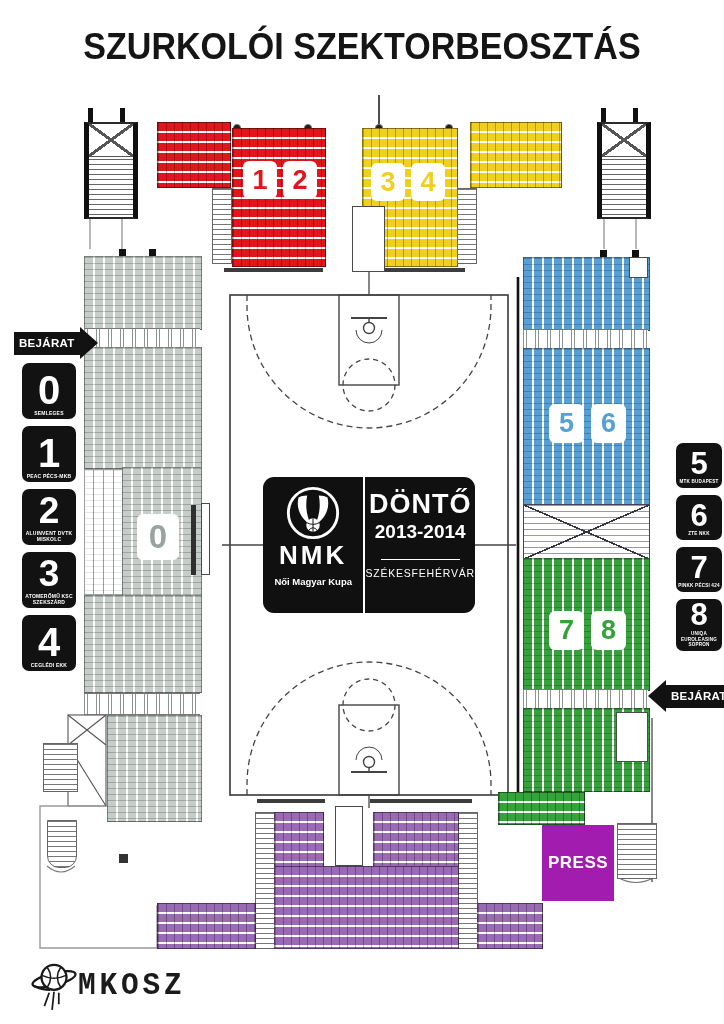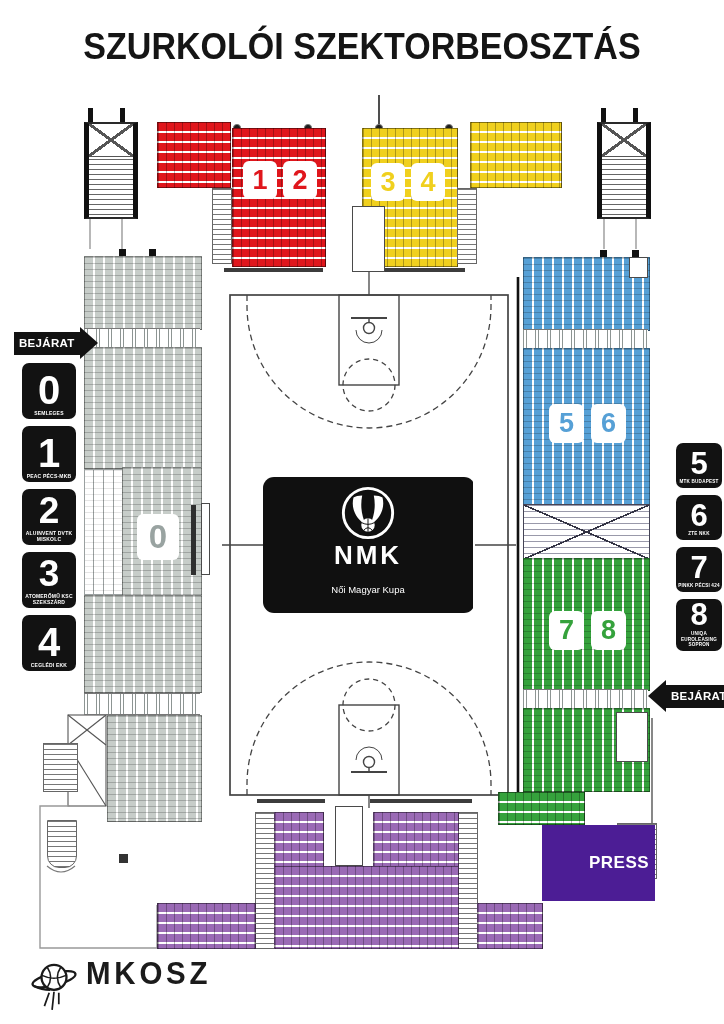--- a/index.html
+++ b/index.html
@@ -44,27 +44,27 @@
     flex-direction:column;align-items:center;justify-content:flex-end;padding-bottom:3px;box-sizing:border-box;}
   .numbox .n{font-weight:800;line-height:.92;}
   .numbox .t{font-size:5px;line-height:1.25;text-align:center;font-weight:700;letter-spacing:.2px;padding:1px 2px 0;}
   .arrow{position:absolute;display:flex;align-items:center;}
   .arrow .body{background:#121212;color:#fff;font-weight:800;font-size:11.5px;display:flex;
     align-items:center;justify-content:center;height:23px;padding:0 5px;letter-spacing:.3px;}
   .arrow .head-r{width:0;height:0;border-top:16px solid transparent;border-bottom:16px solid transparent;border-left:18px solid #121212;}
   .arrow .head-l{width:0;height:0;border-top:16px solid transparent;border-bottom:16px solid transparent;border-right:18px solid #121212;}
   .whiterect{position:absolute;background:#fff;border:1.6px solid #4a4a4a;box-sizing:border-box;}
   .ledge{position:absolute;background:#3c3c3c;}
-  .press{position:absolute;background:#4c1d95;color:#fff;display:flex;align-items:center;
-    justify-content:center;font-weight:800;font-size:17px;letter-spacing:.5px;padding-left:41px;}
+  .press{position:absolute;background:#a21caf;color:#fff;display:flex;align-items:center;
+    justify-content:center;font-weight:800;font-size:17px;letter-spacing:.5px;}
   .logo{position:absolute;background:#101010;border-radius:11px;display:flex;color:#fff;}
   .logo .half{flex:1;display:flex;flex-direction:column;align-items:center;}
   .logo .divider{width:2px;background:#fff;margin:0;}
   .logo .nmk{font-size:26px;font-weight:800;letter-spacing:3px;line-height:1;}
-  .logo .nmk-sub{font-size:9.5px;font-weight:400;margin-top:16px;}
+  .logo .nmk-sub{font-size:9.5px;font-weight:700;margin-top:8px;}
   .logo .donto{font-size:27px;font-weight:800;letter-spacing:1px;margin-top:14px;line-height:1;}
   .logo .season{font-size:19px;font-weight:700;margin-top:4px;line-height:1;}
   .logo .thinline{width:72%;height:1px;background:#fff;margin-top:18px;}
   .logo .city{font-size:10.5px;font-weight:300;letter-spacing:.8px;margin-top:7px;}
   .staffbadge{position:absolute;background:#fff;border-radius:8px;display:flex;align-items:center;
     justify-content:center;font-weight:800;font-size:23px;letter-spacing:1px;}
   .footer-text{font-size:31px;font-weight:800;color:#1b1b1b;letter-spacing:4px;transform:scaleX(.95);transform-origin:left;}
   svg{display:block;}
 </style>
 </head>
@@ -266,23 +266,29 @@
         <circle cx="0" cy="0" r="25.5" fill="none" stroke="#fff" stroke-width="3"></circle>
         <path d="M -15 -16 C -18 -4 -12 6 -2 13 C -7 2 -8 -8 -6 -18 C -10 -18 -13 -17 -15 -16 Z" fill="#fff"></path>
         <path d="M 15 -16 C 18 -4 12 6 2 13 C 7 2 8 -8 6 -18 C 10 -18 13 -17 15 -16 Z" fill="#fff"></path>
         <circle cx="0" cy="12.5" r="7" fill="#fff"></circle>
         <path d="M -6.5 10 Q 0 13.5 6.5 10 M -4.5 18 Q 0 12.5 4.5 18 M 0 5.5 L 0 19.5" fill="none" stroke="#101010" stroke-width="1"></path>
       </svg>
       <div class="nmk">NMK</div>
       <div class="nmk-sub">Női Magyar Kupa</div>
     </div>
     <div class="divider"></div>
-  </div>
-
-  <div class="abs" style="left:30px;top:956px;display:flex;gap:8px;">
+    <div class="half">
+      <div class="donto">DÖNTŐ</div>
+      <div class="season">2013-2014</div>
+      <div class="thinline"></div>
+      <div class="city">SZÉKESFEHÉRVÁR</div>
+    </div>
+  </div>
+
+  <div class="abs" style="left:30px;top:956px;display:flex;align-items:center;font-family:Liberation Mono, monospace;">
     <svg width="48" height="58" viewBox="0 0 50 60">
       <ellipse cx="25" cy="24" rx="23" ry="6.5" fill="none" stroke="#1a1a1a" stroke-width="2.4" transform="rotate(-14 25 24)"></ellipse>
       <circle cx="25" cy="22" r="13" fill="#fff" stroke="#1a1a1a" stroke-width="2.4"></circle>
       <path d="M 18 11.5 Q 25 22 18 32.5 M 32 11.5 Q 25 22 32 32.5 M 12.5 20 Q 25 26 37.5 20" fill="none" stroke="#1a1a1a" stroke-width="1.6"></path>
       <path d="M 4 31 Q 12 35 21 35" fill="none" stroke="#1a1a1a" stroke-width="2.4"></path>
       <path d="M 20 38 L 15 52 M 25 37 L 23 56 M 30 38 L 30 50" fill="none" stroke="#1a1a1a" stroke-width="1.8"></path>
     </svg>
     <div class="footer-text">MKOSZ</div>
   </div>
 

